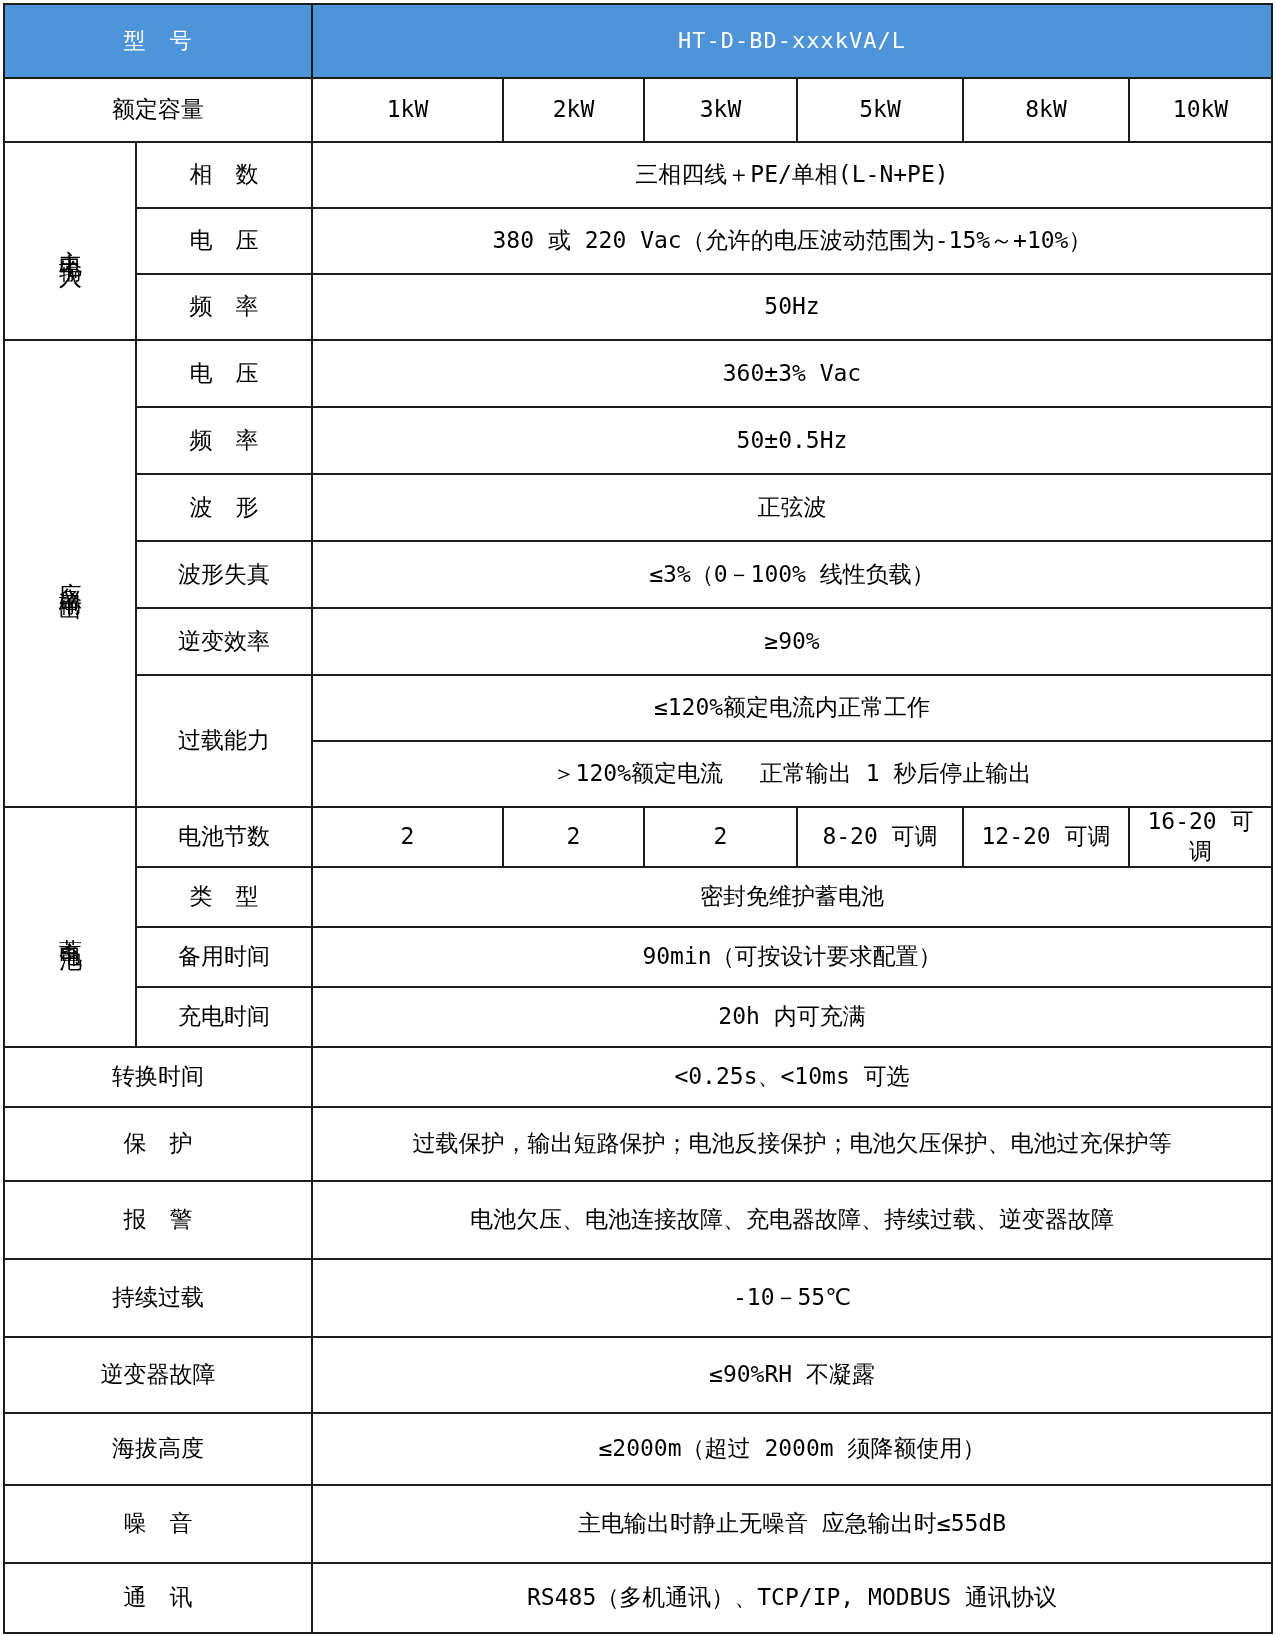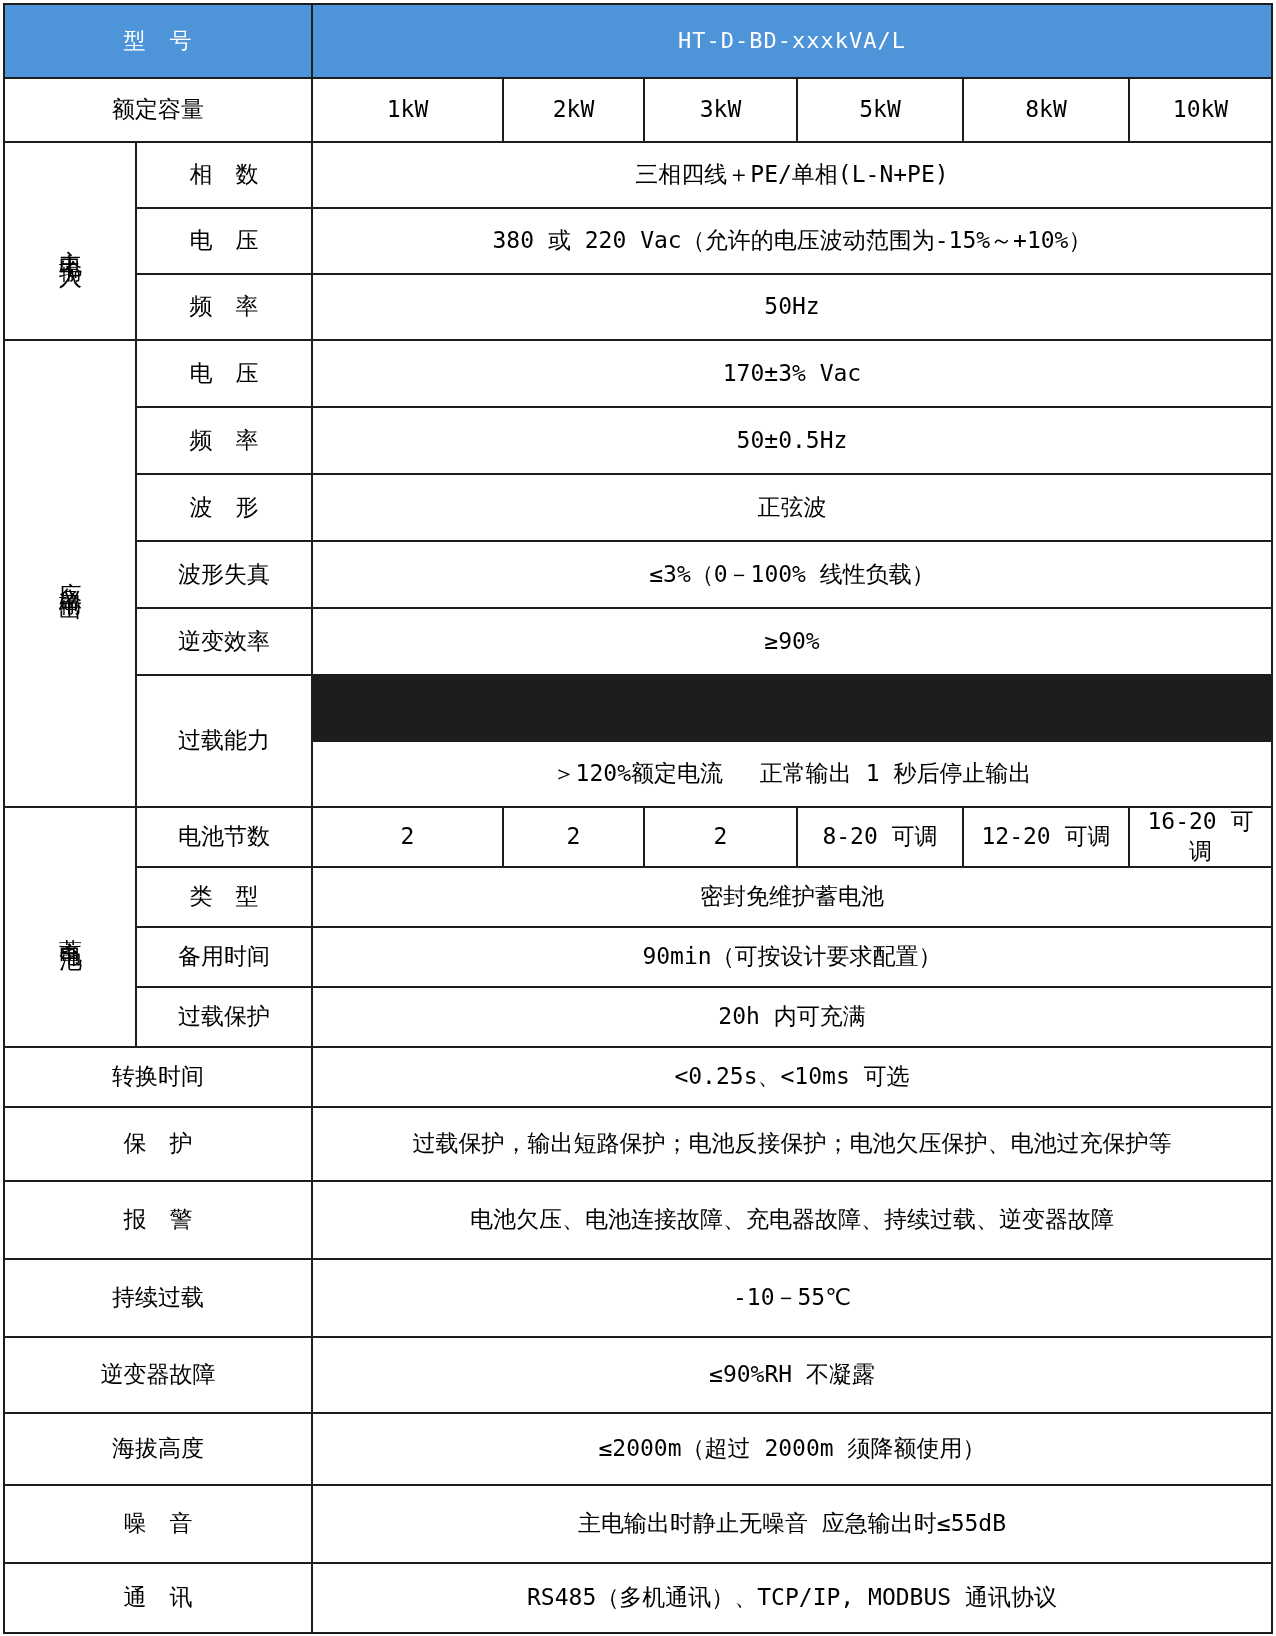--- a/index.html
+++ b/index.html
@@ -55,45 +55,46 @@
   <div class="cell vert" style="grid-area:3/1/6/2">主电输入</div>
   <div class="cell" style="grid-area:3/2/4/3">相　数</div>
   <div class="cell" style="grid-area:3/3/4/9">三相四线＋PE/单相(L-N+PE)</div>
   <div class="cell" style="grid-area:4/2/5/3">电　压</div>
   <div class="cell" style="grid-area:4/3/5/9">380 或 220 Vac（允许的电压波动范围为-15%～+10%）</div>
   <div class="cell" style="grid-area:5/2/6/3">频　率</div>
   <div class="cell" style="grid-area:5/3/6/9">50Hz</div>
 
   <div class="cell vert" style="grid-area:6/1/13/2">应急输出</div>
   <div class="cell" style="grid-area:6/2/7/3">电　压</div>
-  <div class="cell" style="grid-area:6/3/7/9">170±3% Vac</div>
+  <div class="cell" style="grid-area:6/3/7/9">360±3% Vac</div>
   <div class="cell" style="grid-area:7/2/8/3">频　率</div>
   <div class="cell" style="grid-area:7/3/8/9">50±0.5Hz</div>
   <div class="cell" style="grid-area:8/2/9/3">波　形</div>
   <div class="cell" style="grid-area:8/3/9/9">正弦波</div>
   <div class="cell" style="grid-area:9/2/10/3">波形失真</div>
   <div class="cell" style="grid-area:9/3/10/9">≤3%（0－100% 线性负载）</div>
   <div class="cell" style="grid-area:10/2/11/3">逆变效率</div>
   <div class="cell" style="grid-area:10/3/11/9">≥90%</div>
   <div class="cell" style="grid-area:11/2/13/3">过载能力</div>
+  <div class="cell" style="grid-area:11/3/12/9">≤120%额定电流内正常工作</div>
   <div class="cell" style="grid-area:12/3/13/9">＞120%额定电流　 正常输出 1 秒后停止输出</div>
 
   <div class="cell vert" style="grid-area:13/1/17/2">蓄电池</div>
   <div class="cell" style="grid-area:13/2/14/3">电池节数</div>
   <div class="cell" style="grid-area:13/3/14/4">2</div>
   <div class="cell" style="grid-area:13/4/14/5">2</div>
   <div class="cell" style="grid-area:13/5/14/6">2</div>
   <div class="cell" style="grid-area:13/6/14/7">8-20 可调</div>
   <div class="cell" style="grid-area:13/7/14/8">12-20 可调</div>
   <div class="cell" style="grid-area:13/8/14/9">16-20 可调</div>
   <div class="cell" style="grid-area:14/2/15/3">类　型</div>
   <div class="cell" style="grid-area:14/3/15/9">密封免维护蓄电池</div>
   <div class="cell" style="grid-area:15/2/16/3">备用时间</div>
   <div class="cell" style="grid-area:15/3/16/9">90min（可按设计要求配置）</div>
-  <div class="cell" style="grid-area:16/2/17/3">过载保护</div>
+  <div class="cell" style="grid-area:16/2/17/3">充电时间</div>
   <div class="cell" style="grid-area:16/3/17/9">20h 内可充满</div>
 
   <div class="cell" style="grid-area:17/1/18/3">转换时间</div>
   <div class="cell" style="grid-area:17/3/18/9">&lt;0.25s、&lt;10ms 可选</div>
   <div class="cell" style="grid-area:18/3/19/9">过载保护，输出短路保护；电池反接保护；电池欠压保护、电池过充保护等</div>
   <div class="cell" style="grid-area:18/1/19/3">保　护</div>
   <div class="cell" style="grid-area:19/1/20/3">报　警</div>
   <div class="cell" style="grid-area:19/3/20/9">电池欠压、电池连接故障、充电器故障、持续过载、逆变器故障</div>
   <div class="cell" style="grid-area:20/1/21/3">持续过载</div>
   <div class="cell" style="grid-area:20/3/21/9">-10－55℃</div>

